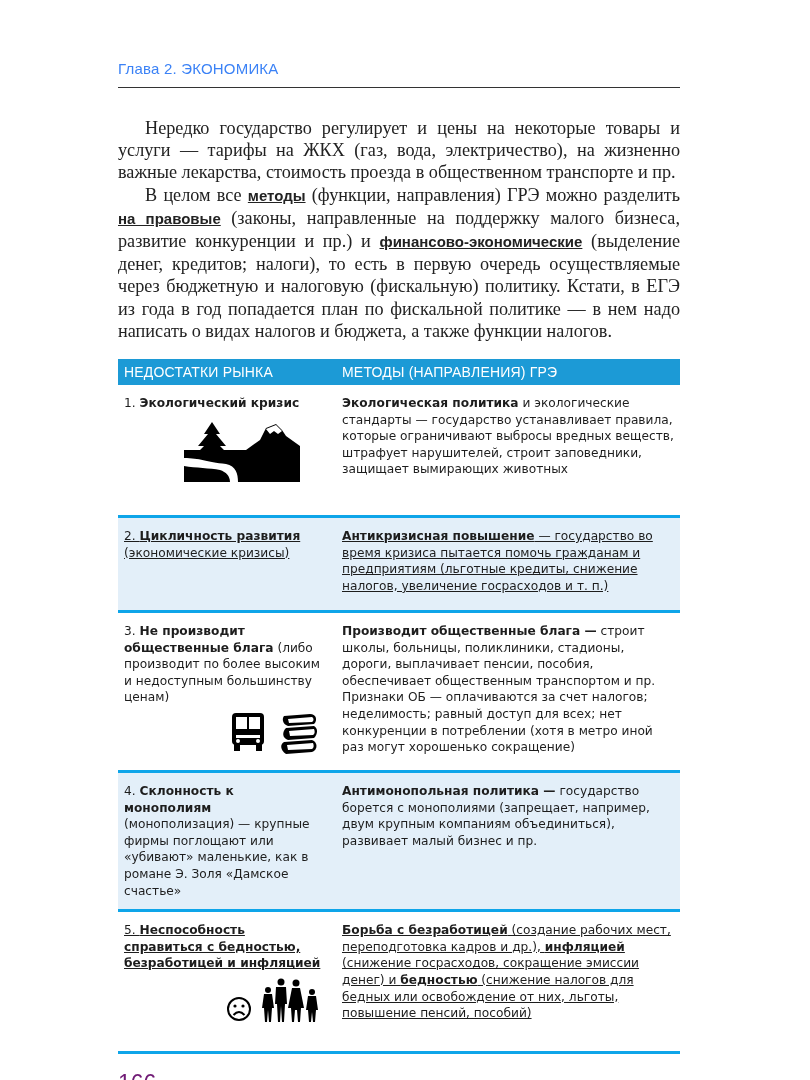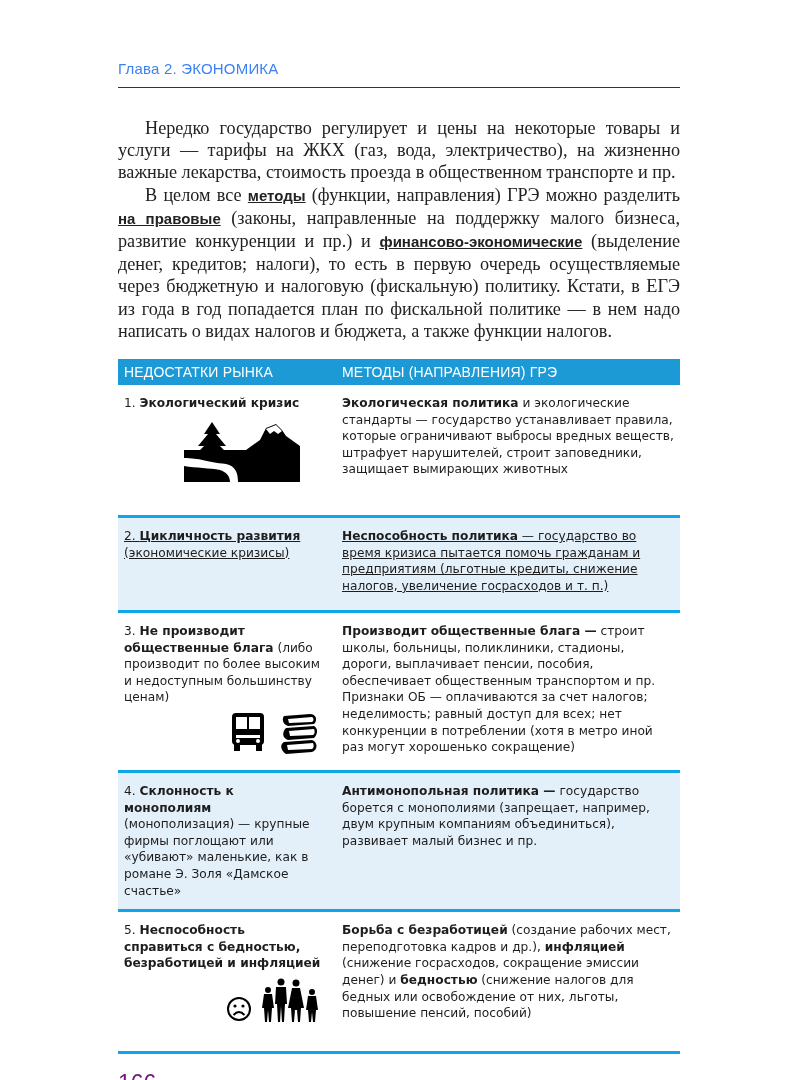--- a/index.html
+++ b/index.html
@@ -13,21 +13,21 @@
   table.grid { position:absolute; left:118px; top:359px; width:562px; border-collapse:collapse; font-family:"DejaVu Sans", sans-serif; font-size:12.2px; line-height:16.6px; color:#1d1d1d; }
   table.grid th { background:#1c9ad6; color:#ffffff; text-align:left; font-family:"Liberation Sans", sans-serif; font-weight:normal; font-size:14px; padding:0 6px; height:26px; letter-spacing:0.2px; }
   table.grid td { vertical-align:top; padding:10px 6px 10px 6px; border-bottom:3px solid #0ea5e9; }
   table.grid tr.shaded td { background:#e3eff9; }
   td.c1 { width:198px; }
   td.c2 { padding-left:14px !important; }
   .row1 td { height:110px; }
   .row2 td { height:72px;text-decoration:underline; }
   .row3 td { height:137px; }
   .row4 td { height:84px; }
-  .row5 td { height:119px; }
+  .row5 td { height:119px;text-decoration:underline; }
   .icons { margin-top:8px; display:flex; justify-content:flex-end; gap:14px; padding-right:2px; }
   .page-num { position:absolute; left:118px; top:1070px; font-family:"Liberation Sans", sans-serif; font-size:23px; color:#701a75; }
   b { font-weight:bold; }
 </style>
 </head>
 <body>
 
 <div class="header">
   <div class="chapter">Глава 2. ЭКОНОМИКА</div>
   <div class="hrule"></div>
@@ -57,21 +57,21 @@
             <polygon points="64,30 78,20 84,8 94,4 100,10 104,16 118,26 118,32 64,32" fill="#000"></polygon>
             <polygon points="84,9 94,5 100,11 96,14 92,11 88,14" fill="#fff"></polygon>
             <path d="M2,38 C18,38 24,42 44,44 C54,46 56,54 56,62 L48,62 C48,56 44,52 38,50 C28,48 14,48 2,46 Z" fill="#fff"></path>
           </svg>
         </div>
       </td>
       <td class="c2"><b>Экологическая политика</b><span> и экологические стандарты — государство устанавливает правила, которые ограничивают выбросы вредных веществ, штрафует нарушителей, строит заповедники, защищает вымирающих животных</span></td>
     </tr>
     <tr class="row2 shaded">
       <td class="c1"><span>2. </span><b>Цикличность развития</b><span> (экономические кризисы)</span></td>
-      <td class="c2"><b>Неспособность политика</b><span> — государство во время кризиса пытается помочь гражданам и предприятиям (льготные кредиты, снижение налогов, увеличение госрасходов и т. п.)</span></td>
+      <td class="c2"><b>Антикризисная повышение</b><span> — государство во время кризиса пытается помочь гражданам и предприятиям (льготные кредиты, снижение налогов, увеличение госрасходов и т. п.)</span></td>
     </tr>
     <tr class="row3">
       <td class="c1">
         <span>3. </span><b>Не производит общественные блага</b><span> (либо производит по более высоким и недоступным большинству ценам)</span>
         <div class="icons" style="margin-top:6px;">
           <svg width="36" height="40" viewBox="0 0 36 40">
             <rect x="2" y="1" width="32" height="32" rx="4" fill="#000"></rect>
             <rect x="6" y="5" width="11" height="12" fill="#fff"></rect>
             <rect x="19" y="5" width="11" height="12" fill="#fff"></rect>
             <rect x="6" y="23" width="24" height="3" fill="#fff"></rect>

